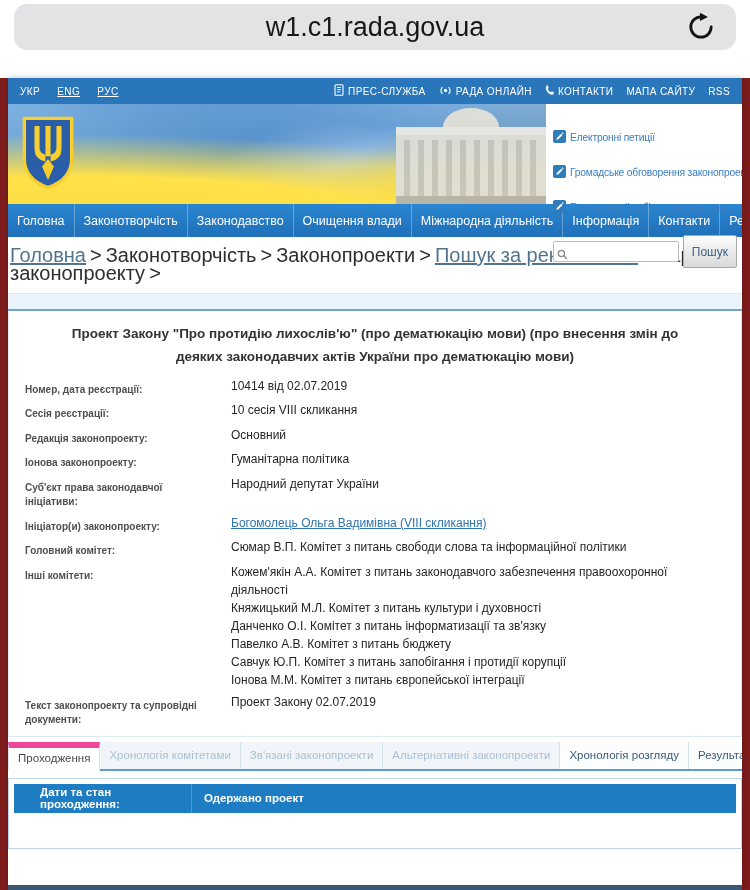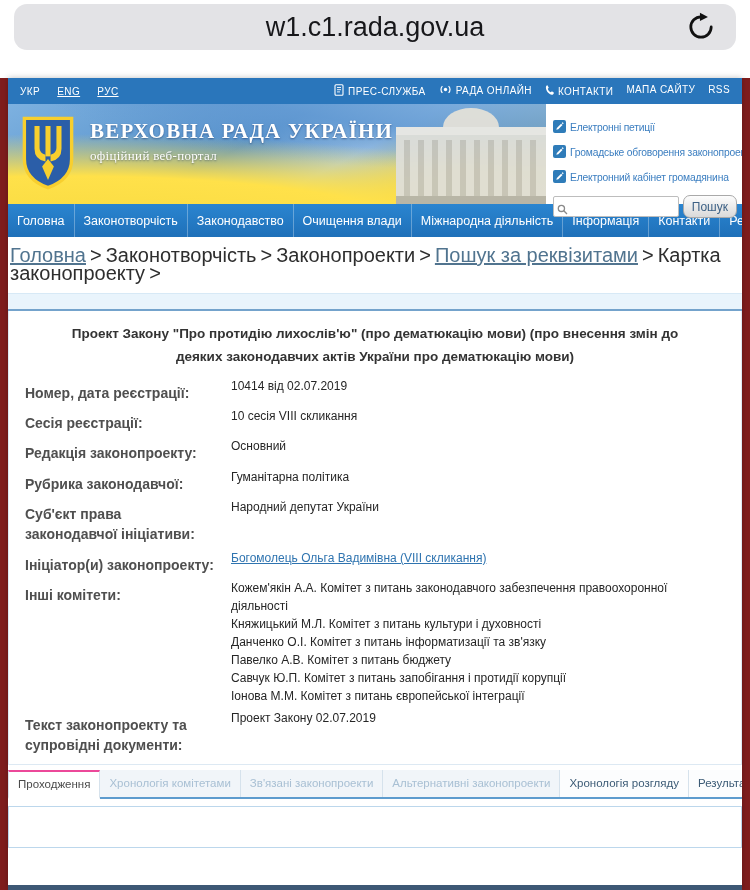--- a/index.html
+++ b/index.html
@@ -16,76 +16,76 @@
 
   
   .site { position:absolute; left:8px; right:8px; top:78px; bottom:0; background:#fff;
           overflow:hidden; box-shadow:0 0 6px rgba(0,0,0,.25); }
 
   
   .topstrip { height:26px; background:#2a76bb; color:#fff; display:flex; justify-content:space-between;
               align-items:center; padding:0 12px; font-size:10px; letter-spacing:.4px; }
   .langs span { margin-right:14px; cursor:pointer; }
   .langs .und { text-decoration:underline; }
-  .tlinks { display:flex; align-items:flex-start; gap:13px; }
+  .tlinks { display:flex; align-items:center; gap:13px; }
   .tlink { display:flex; align-items:center; gap:4px; cursor:pointer; white-space:nowrap; }
 
   
   .banner { position:relative; height:100px;
     background:
       radial-gradient(120% 150% at 8% 135%, #f6d93e 0%, #ffe14a 42%, rgba(255,225,74,0) 70%),
       radial-gradient(90% 130% at 70% -30%, rgba(140,185,228,.95) 0%, rgba(100,155,212,.9) 45%, rgba(100,155,212,0) 75%),
       linear-gradient(152deg, #7db1e0 0%, #548fc9 34%, #a8c8e6 48%, #f3d43c 62%, #e9c52f 100%);
   }
   .shield { position:absolute; left:13px; top:11px; }
   .banner-titles { position:absolute; left:82px; top:15px; color:#fff;
                    font-family:"Liberation Serif", serif; text-shadow:0 1px 2px rgba(10,30,80,.45); }
   .banner-title { font-size:21px; font-weight:600; letter-spacing:1.2px; }
   .banner-sub { font-size:13px; margin-top:4px; letter-spacing:.3px; }
   .building { position:absolute; right:196px; top:0; width:150px; height:100px; opacity:.95; }
   .banner-right { position:absolute; right:0; top:0; width:196px; height:100px; background:#fff;
                   padding:6px 5px 4px 7px; }
-  .qlink { display:flex; align-items:center; gap:4px; margin:10px 0; font-size:10.3px; letter-spacing:-.2px;
+  .qlink { display:flex; align-items:center; gap:4px; margin:20px 0; font-size:10.3px; letter-spacing:-.2px;
            color:#3b7ec0; white-space:nowrap; cursor:pointer; }
   .search-row { display:flex; align-items:center; gap:4px; margin-top:6px; }
   .search-box { position:relative; flex:1; }
   .search-box input { width:100%; height:21px; border:1px solid #bdbdbd; border-radius:2px;
                       padding:0 4px 0 19px; font-size:11px; }
   .mag { position:absolute; left:4px; top:5px; }
-  .search-btn { height:23px; padding:0 8px; background:linear-gradient(#fdfdfd,#d9d9d9);
-                border:1px solid #a9a9a9; border-radius:7px; font-size:12px; color:#3d6185; cursor:pointer; }
+  .search-btn { height:33px; padding:0 8px; background:linear-gradient(#fdfdfd,#d9d9d9);
+                border:1px solid #a9a9a9; border-radius:2px; font-size:12px; color:#3d6185; cursor:pointer; }
 
   
   .nav { height:33px; display:flex; background:linear-gradient(#2a85d0,#1f70b9); color:#fff; font-size:12.5px; }
   .nav-item { flex:1 0 auto; display:flex; align-items:center; justify-content:center; padding:0 9px;
               border-left:1px solid rgba(255,255,255,.3); cursor:pointer; white-space:nowrap; }
   .nav-item:first-child { border-left:none; }
 
   
   .breadcrumb { padding:9px 5px 11px 2px; font-size:20px; color:#2e2e2e; line-height:18px; }
   .bc-link { color:#51748f; text-decoration:underline; cursor:pointer; }
   .bc-sep { margin:0 4px; color:#2e2e2e; }
 
   
   .section-bar { height:18px; background:#e9f4fc; border-top:1px solid #d7e9f6; border-bottom:2px solid #74a3cc; }
 
   
   .panel { border:1px solid #dde9f3; border-top:none; padding:10px 14px 6px; }
   .bill-title { text-align:center; font-weight:bold; font-size:13.5px; color:#333; line-height:1.7;
                 padding:2px 26px 6px; }
   .frow { display:grid; grid-template-columns:208px 1fr; padding:2px 0; }
-  .flabel { font-size:14px; font-weight:bold; color:#4f4f4f; padding:6px 14px 0 2px; line-height:1.45; }
+  .flabel { font-size:10px; font-weight:bold; color:#4f4f4f; padding:6px 14px 0 2px; line-height:1.45; }
   .fvalue { font-size:12px; color:#262626; line-height:1.5; }
   .fvalue a, .init-link { color:#2f74b0; text-decoration:underline; cursor:pointer; }
   .committee-line { line-height:1.5; }
 
   
   .tabs { display:flex; margin-top:5px; border-bottom:2px solid #5e9cce; height:29px; font-size:11.5px; }
   .tab { display:flex; align-items:center; padding:0 9px; border-right:1px solid #d6e2ec; white-space:nowrap; }
-  .tab.active { background:#fff; color:#4a4a4a; border-top:2px solid #ec4899; border-left:1px solid #d6e2ec;
+  .tab.active { background:#fff; color:#4a4a4a; border-top:6px solid #ec4899; border-left:1px solid #d6e2ec;
                 margin-bottom:-2px; border-bottom:2px solid #fff; cursor:default; }
   .tab.disabled { background:#f1f5f9; color:#a9c0d4; cursor:default; }
   .tab.normal { background:#fcfdfe; color:#3c5b76; cursor:pointer; }
 
   
   .table-panel { border:1px solid #bcd7ec; margin-top:7px; padding:5px; }
   .thead { display:grid; grid-template-columns:178px 1fr; background:#1d7cc2; color:#fff;
            font-size:11.5px; font-weight:bold; height:29px; align-items:center; }
   .thead .hc1 { padding-left:26px; border-right:1px solid #4a99d2; height:100%; display:flex; align-items:center; }
   .thead .hc2 { padding-left:12px; }
@@ -161,24 +161,20 @@
         <svg width="54" height="76" viewBox="0 0 64 90">
           <path d="M4,4 h56 v48 q0,24 -28,34 q-28,-10 -28,-34 Z" fill="#2b5ea8" stroke="#f8cf2e" stroke-width="4"></path>
           <g fill="#f8cf2e">
             <path d="M29,13 h6 v36 h-6 Z"></path>
             <path d="M16,13 h6 v26 q0,6 7,8 v8 q-13,-2 -13,-15 Z"></path>
             <path d="M42,13 h6 v27 q0,13 -13,15 v-8 q7,-2 7,-8 Z"></path>
             <path d="M32,52 l7,9 -7,16 -7,-16 Z"></path>
           </g>
         </svg>
       </span>
-      <div class="banner-titles">
-        <div class="banner-title">ВЕРХОВНА РАДА УКРАЇНИ</div>
-        <div class="banner-sub">офіційний веб-портал</div>
-      </div>
       <span class="building">
         <svg width="150" height="100" viewBox="0 0 150 100" preserveAspectRatio="none">
           <rect x="0" y="30" width="150" height="70" fill="#dfdfd9"></rect>
           <rect x="0" y="23" width="150" height="8" fill="#eceae4"></rect>
           <path d="M47,23 a28,19 0 0 1 56,0" fill="#e3e1d9"></path>
           <g fill="#c6c5bd">
             <rect x="8" y="36" width="6" height="56"></rect>
               <rect x="22" y="36" width="6" height="56"></rect>
             <rect x="36" y="36" width="6" height="56"></rect>
               <rect x="50" y="36" width="6" height="56"></rect>
@@ -256,30 +252,34 @@
       </div>
       <div class="frow">
         <div class="flabel">Сесія реєстрації:</div>
         <div class="fvalue">10 сесія VIII скликання</div>
       </div>
       <div class="frow">
         <div class="flabel">Редакція законопроекту:</div>
         <div class="fvalue">Основний</div>
       </div>
       <div class="frow">
-        <div class="flabel">Рубрика законодавчої:</div>
+        <div class="flabel">Іонова законопроекту:</div>
         <div class="fvalue">Гуманітарна політика</div>
       </div>
       <div class="frow">
         <div class="flabel">Суб'єкт права законодавчої ініціативи:</div>
         <div class="fvalue">Народний депутат України</div>
       </div>
       <div class="frow">
         <div class="flabel">Ініціатор(и) законопроекту:</div>
         <div class="fvalue"><span class="init-link">Богомолець Ольга Вадимівна (VIII скликання)</span></div>
+      </div>
+      <div class="frow">
+        <div class="flabel">Головний комітет:</div>
+        <div class="fvalue">Сюмар В.П. Комітет з питань свободи слова та інформаційної політики</div>
       </div>
       <div class="frow">
         <div class="flabel">Інші комітети:</div>
         <div class="fvalue">
           <div class="committee-line">Кожем'якін А.А. Комітет з питань законодавчого забезпечення правоохоронної діяльності</div>
           <div class="committee-line">Княжицький М.Л. Комітет з питань культури і духовності</div>
           <div class="committee-line">Данченко О.І. Комітет з питань інформатизації та зв'язку</div>
           <div class="committee-line">Павелко А.В. Комітет з питань бюджету</div>
           <div class="committee-line">Савчук Ю.П. Комітет з питань запобігання і протидії корупції</div>
           <div class="committee-line">Іонова М.М. Комітет з питань європейської інтеграції</div>
@@ -294,20 +294,24 @@
     <div class="tabs">
       <div class="tab active">Проходження</div>
       <div class="tab disabled">Хронологія комітетами</div>
       <div class="tab disabled">Зв'язані законопроекти</div>
       <div class="tab disabled">Альтернативні законопроекти</div>
       <div class="tab normal">Хронологія розгляду</div>
       <div class="tab normal">Результати голосування</div>
     </div>
 
     <div class="table-panel">
+      <div class="thead">
+        <div class="hc1">Дати та стан проходження:</div>
+        <div class="hc2">Одержано проект</div>
+      </div>
       <div class="trow">
         
         
       </div>
 
     </div>
 
     <div class="bottom-cut"></div>
   </div>
 </div>

